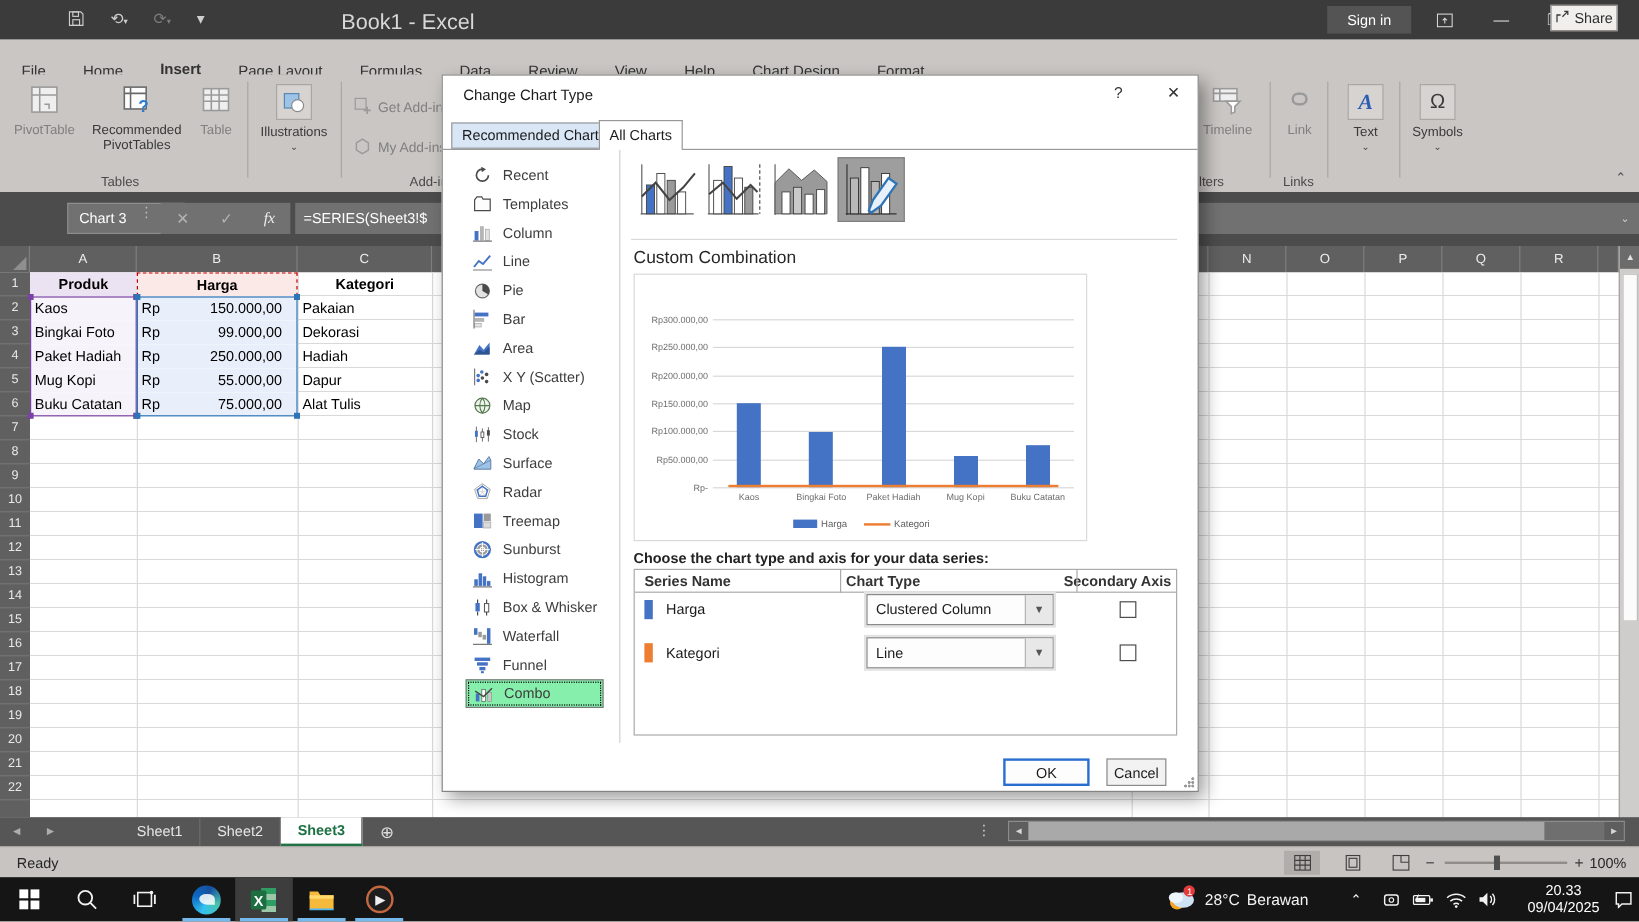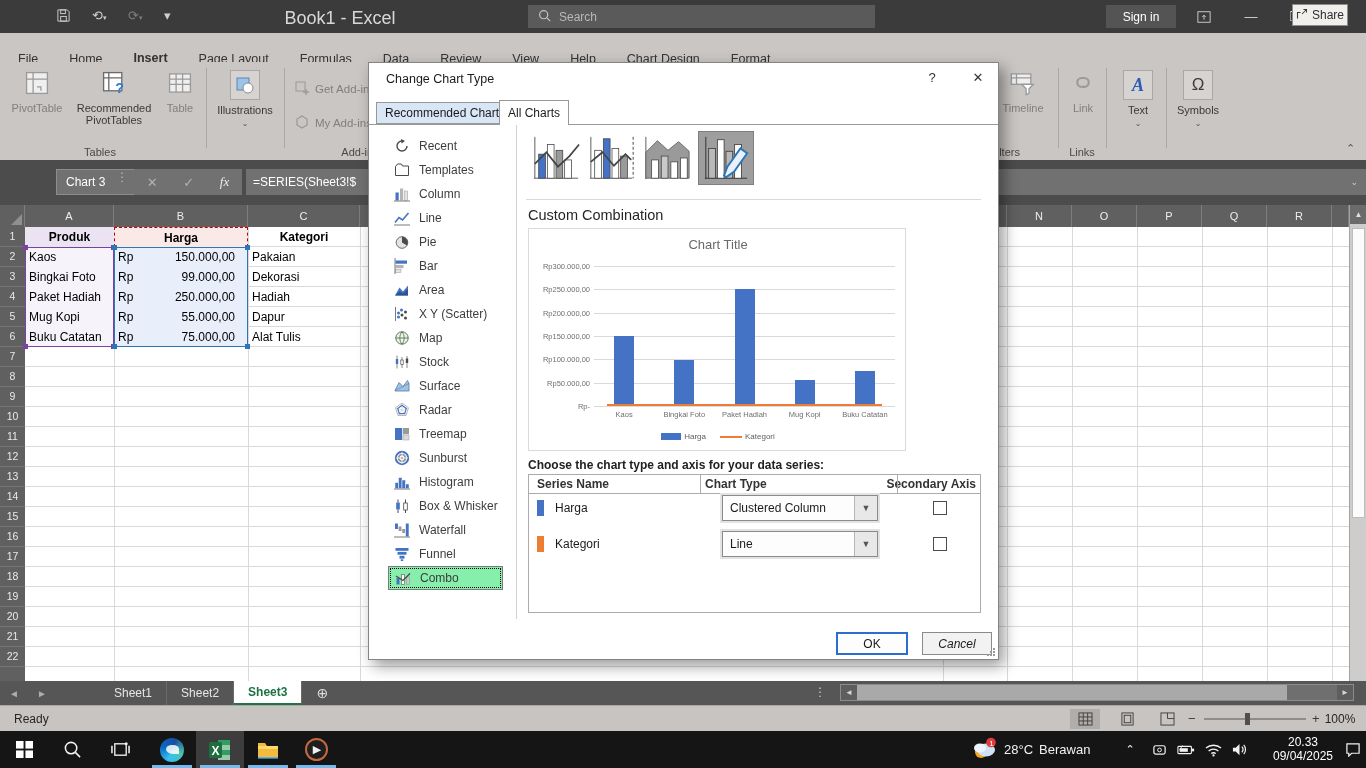--- a/index.html
+++ b/index.html
@@ -133,21 +133,21 @@
   .scol3 { position:absolute; right:4px; top:2px; }
   .stv { position:absolute; top:0; width:1px; height:19px; background:#ababab; }
   .srow { position:absolute; left:0; width:100%; height:26px; }
   .swatch { position:absolute; left:8px; top:5px; width:7px; height:16px; }
   .sname { position:absolute; left:26px; top:6px; }
   .sdrop { position:absolute; left:193px; top:0; width:156px; height:26px; border:1px solid #8a8a8a; background:#fdfdfd; box-shadow:0 0 0 2px #e3e3e3; }
   .sdrop .val { position:absolute; left:7px; top:5px; }
   .sdrop .dbtn { position:absolute; right:0; top:0; width:23px; height:24px; background:#e8e8e8; border-left:1px solid #b5b5b5; display:flex; align-items:center; justify-content:center; color:#555; font-size:9px; }
   .scheck { position:absolute; left:404px; top:6px; width:14px; height:14px; border:1px solid #4d4d4d; background:#fff; }
   #btn-ok { position:absolute; left:467px; top:569px; width:72px; height:23px; border:2px solid #2a6fd0; background:#fdfdfd; display:flex; align-items:center; justify-content:center; }
-  #btn-cancel { position:absolute; left:553px; top:569px; width:70px; height:23px; border:1px solid #8a8a8a; background:#f2f2f2; display:flex; align-items:center; justify-content:center;font-style:italic; }
+  #btn-cancel { position:absolute; left:553px; top:569px; width:50px; height:23px; border:1px solid #8a8a8a; background:#f2f2f2; display:flex; align-items:center; justify-content:center; }
   #grip { position:absolute; right:2px; bottom:2px; width:10px; height:10px;
      background:radial-gradient(circle at 2px 8px,#9a9a9a 1px,transparent 1.5px),
                 radial-gradient(circle at 5px 5px,#9a9a9a 1px,transparent 1.5px),
                 radial-gradient(circle at 8px 2px,#9a9a9a 1px,transparent 1.5px),
                 radial-gradient(circle at 5px 8px,#9a9a9a 1px,transparent 1.5px),
                 radial-gradient(circle at 8px 5px,#9a9a9a 1px,transparent 1.5px),
                 radial-gradient(circle at 8px 8px,#9a9a9a 1px,transparent 1.5px); }
 </style>
 </head>
 <body>
@@ -159,29 +159,20 @@
       <svg width="15" height="15" viewBox="0 0 16 16">
           <path d="M2 2h10l2 2v10H2z" fill="none" stroke="#cfcfcf"></path>
           <rect x="5" y="9" width="6" height="5" fill="none" stroke="#cfcfcf"></rect>
           <rect x="5" y="2" width="5" height="4" fill="none" stroke="#cfcfcf"></rect>
         </svg>
     </span>
     <span class="tb-ico" style="left:92px">⟲<span style="font-size:7px">▾</span></span>
     <span class="tb-ico" style="left:128px;color:#7d7d7d">⟳<span style="font-size:7px">▾</span></span>
     <span class="tb-ico" style="left:164px">▾</span>
     <div id="tb-title">Book1 - Excel</div>
-    <div id="tb-search">
-      <span>
-        <svg width="13" height="13" viewBox="0 0 16 16">
-            <circle cx="7" cy="7" r="5" fill="none" stroke="#c4c4c4" stroke-width="1.5"></circle>
-            <path d="M11 11l4 4" stroke="#c4c4c4" stroke-width="1.5"></path>
-          </svg>
-      </span>
-      <span>Search</span>
-    </div>
     <div id="tb-signin">Sign in</div>
     <span class="winctl" style="left:1182px">
       <svg width="14" height="14" viewBox="0 0 16 16">
           <rect x="1" y="2" width="14" height="12" fill="none" stroke="#d9d9d9"></rect>
           <path d="M8 11V6M6 8l2-2 2 2" fill="none" stroke="#d9d9d9"></path>
         </svg>
     </span>
     <span class="winctl" style="left:1229px">—</span>
     <span class="winctl" style="left:1273px">❐</span>
     <span class="winctl" style="left:1320px">✕</span>
@@ -823,21 +814,20 @@
           <rect x="17" y="5" width="7" height="40" fill="#fff" stroke="#333" stroke-width=".8"></rect>
           <rect x="26" y="17" width="7" height="28" fill="#b9b9b9" stroke="#333" stroke-width=".8"></rect>
           <rect x="35" y="10" width="7" height="35" fill="#fff" stroke="#333" stroke-width=".8"></rect>
           <path d="M24 42l3.5-9L41 14l7 5-13.5 19-8.5 6z" fill="#e8f0fb" stroke="#2e75b6" stroke-width="2"></path>
         </svg>
     </div>
     <div id="dlg-hr"></div>
     <div id="dlg-heading">Custom Combination</div>
 
     <div id="preview">
-      <div id="pv-title">Chart Title</div>
       <div>
           <div class="pv-grid" style="left:65px;top:37px;width:301px"></div>
           <div class="pv-ylab" style="top:33px">Rp300.000,00</div>
           <div class="pv-grid" style="left:65px;top:60.33333333333333px;width:301px"></div>
           <div class="pv-ylab" style="top:56.33333333333333px">Rp250.000,00</div>
           <div class="pv-grid" style="left:65px;top:83.66666666666666px;width:301px"></div>
           <div class="pv-ylab" style="top:79.66666666666666px">Rp200.000,00</div>
           <div class="pv-grid" style="left:65px;top:107px;width:301px"></div>
           <div class="pv-ylab" style="top:103px">Rp150.000,00</div>
           <div class="pv-grid" style="left:65px;top:130.33333333333331px;width:301px"></div>

